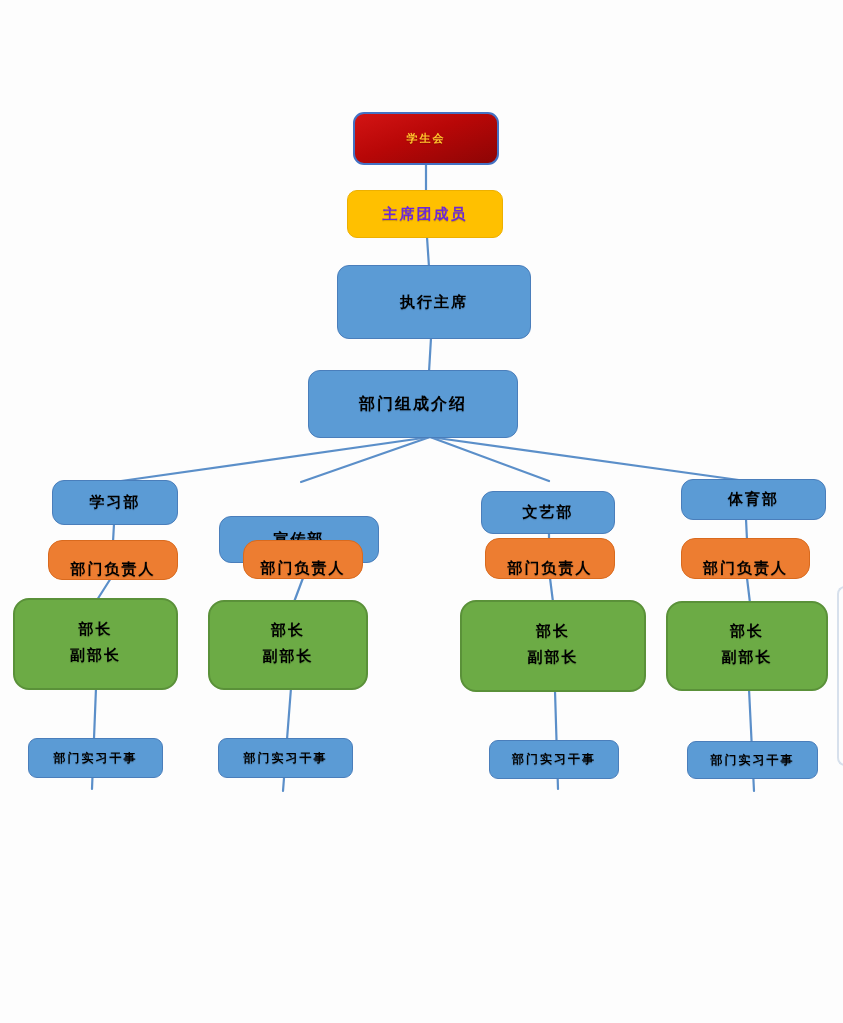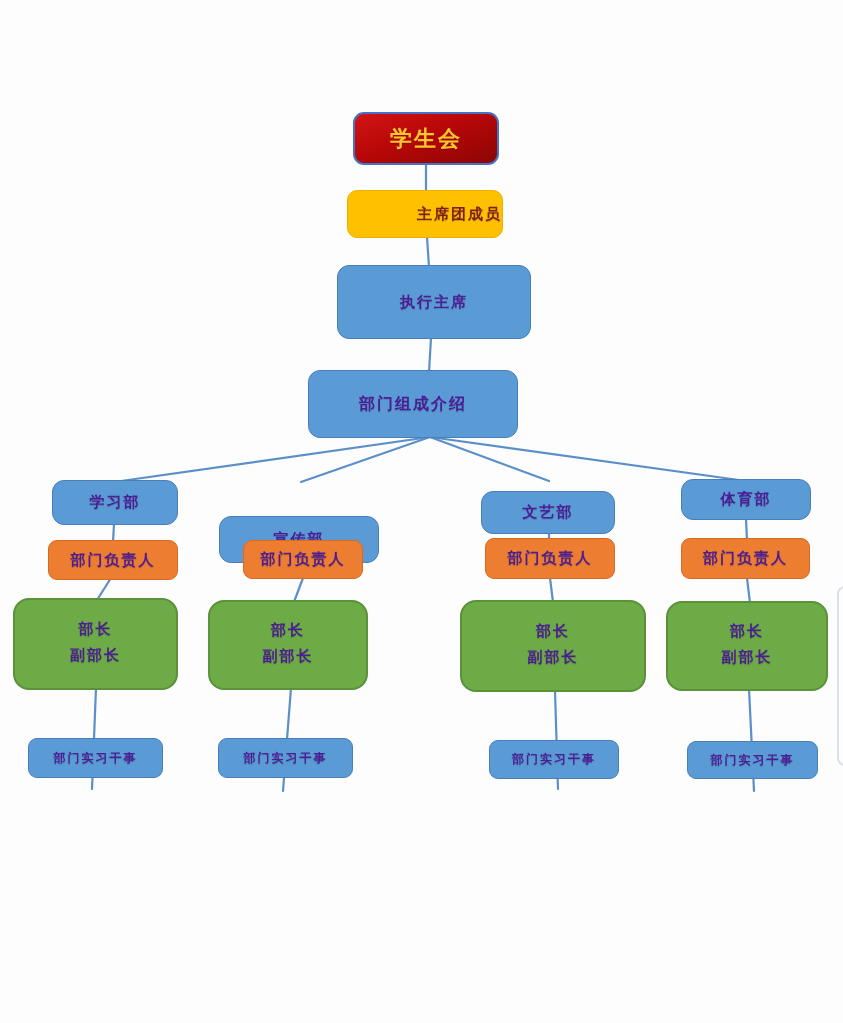--- a/index.html
+++ b/index.html
@@ -24,55 +24,55 @@
   }
   .node{
     position:absolute;
     z-index:2;
     box-sizing:border-box;
     display:flex;
     flex-direction:column;
     align-items:center;
     justify-content:center;
     text-align:center;
-    color:#4c1d95;
+    color:#000000;
     font-weight:bold;
     font-size:15px;
     letter-spacing:2px;
     text-shadow:0 1px 1px rgba(0,0,0,0.18);
     border-radius:10px;
   }
   .node-red{
     background:linear-gradient(160deg,var(--red_top,#d31414) 0%,var(--red_mid,#b80707) 45%,var(--red_bottom,#8d0505) 100%);
     border:2.5px solid var(--red_border,#4472c4);
     color:var(--red_text,#ffc72c);
-    font-size:22px;
+    font-size:11px;
     border-radius:11px;
   }
   .node-gold{
     background:var(--gold,#ffc000);
     border:1.5px solid var(--gold_border,#edb000);
-    color:#7f1d1d;
-    align-items:flex-end;
+    color:#6d28d9;
   }
   .node-blue{
     background:var(--blue,#5b9bd5);
     border:1.5px solid var(--blue_border,#4a7ebb);
     border-radius:12px;
   }
   .node-blue-sm{
     background:var(--blue,#5b9bd5);
     border:1.5px solid var(--blue_border,#4a7ebb);
     border-radius:9px;
     font-size:12px;
   }
   .node-orange{
     background:var(--orange,#ed7d31);
     border:1.5px solid var(--orange_border,#d96a1e);
-    border-radius:9px;
+    border-radius:14px;
+    justify-content:flex-end;
   }
   .node-green{
     background:var(--green,#6cab45);
     border:2px solid var(--green_border,#5a9139);
     border-radius:16px;
     line-height:1.75;
     font-family:Liberation Mono, monospace;
   }
   .edge-fragment{
     position:absolute;
@@ -171,21 +171,21 @@
     <span>部门负责人</span>
   </div>
   <div class="node node-green" style="left:460px;top:600px;width:186px;height:92px;">
     <span>部长</span>
     <span>副部长</span>
   </div>
   <div class="node node-blue-sm" style="left:489px;top:740px;width:130px;height:39px;">
     <span>部门实习干事</span>
   </div>
 
-  <div class="node node-blue" style="left:681px;top:479px;width:130px;height:41px;">
+  <div class="node node-blue" style="left:681px;top:479px;width:145px;height:41px;">
     <span>体育部</span>
   </div>
   <div class="node node-orange" style="left:681px;top:538px;width:129px;height:41px;">
     <span>部门负责人</span>
   </div>
   <div class="node node-green" style="left:666px;top:601px;width:162px;height:90px;">
     <span>部长</span>
     <span>副部长</span>
   </div>
   <div class="node node-blue-sm" style="left:687px;top:741px;width:131px;height:38px;">

